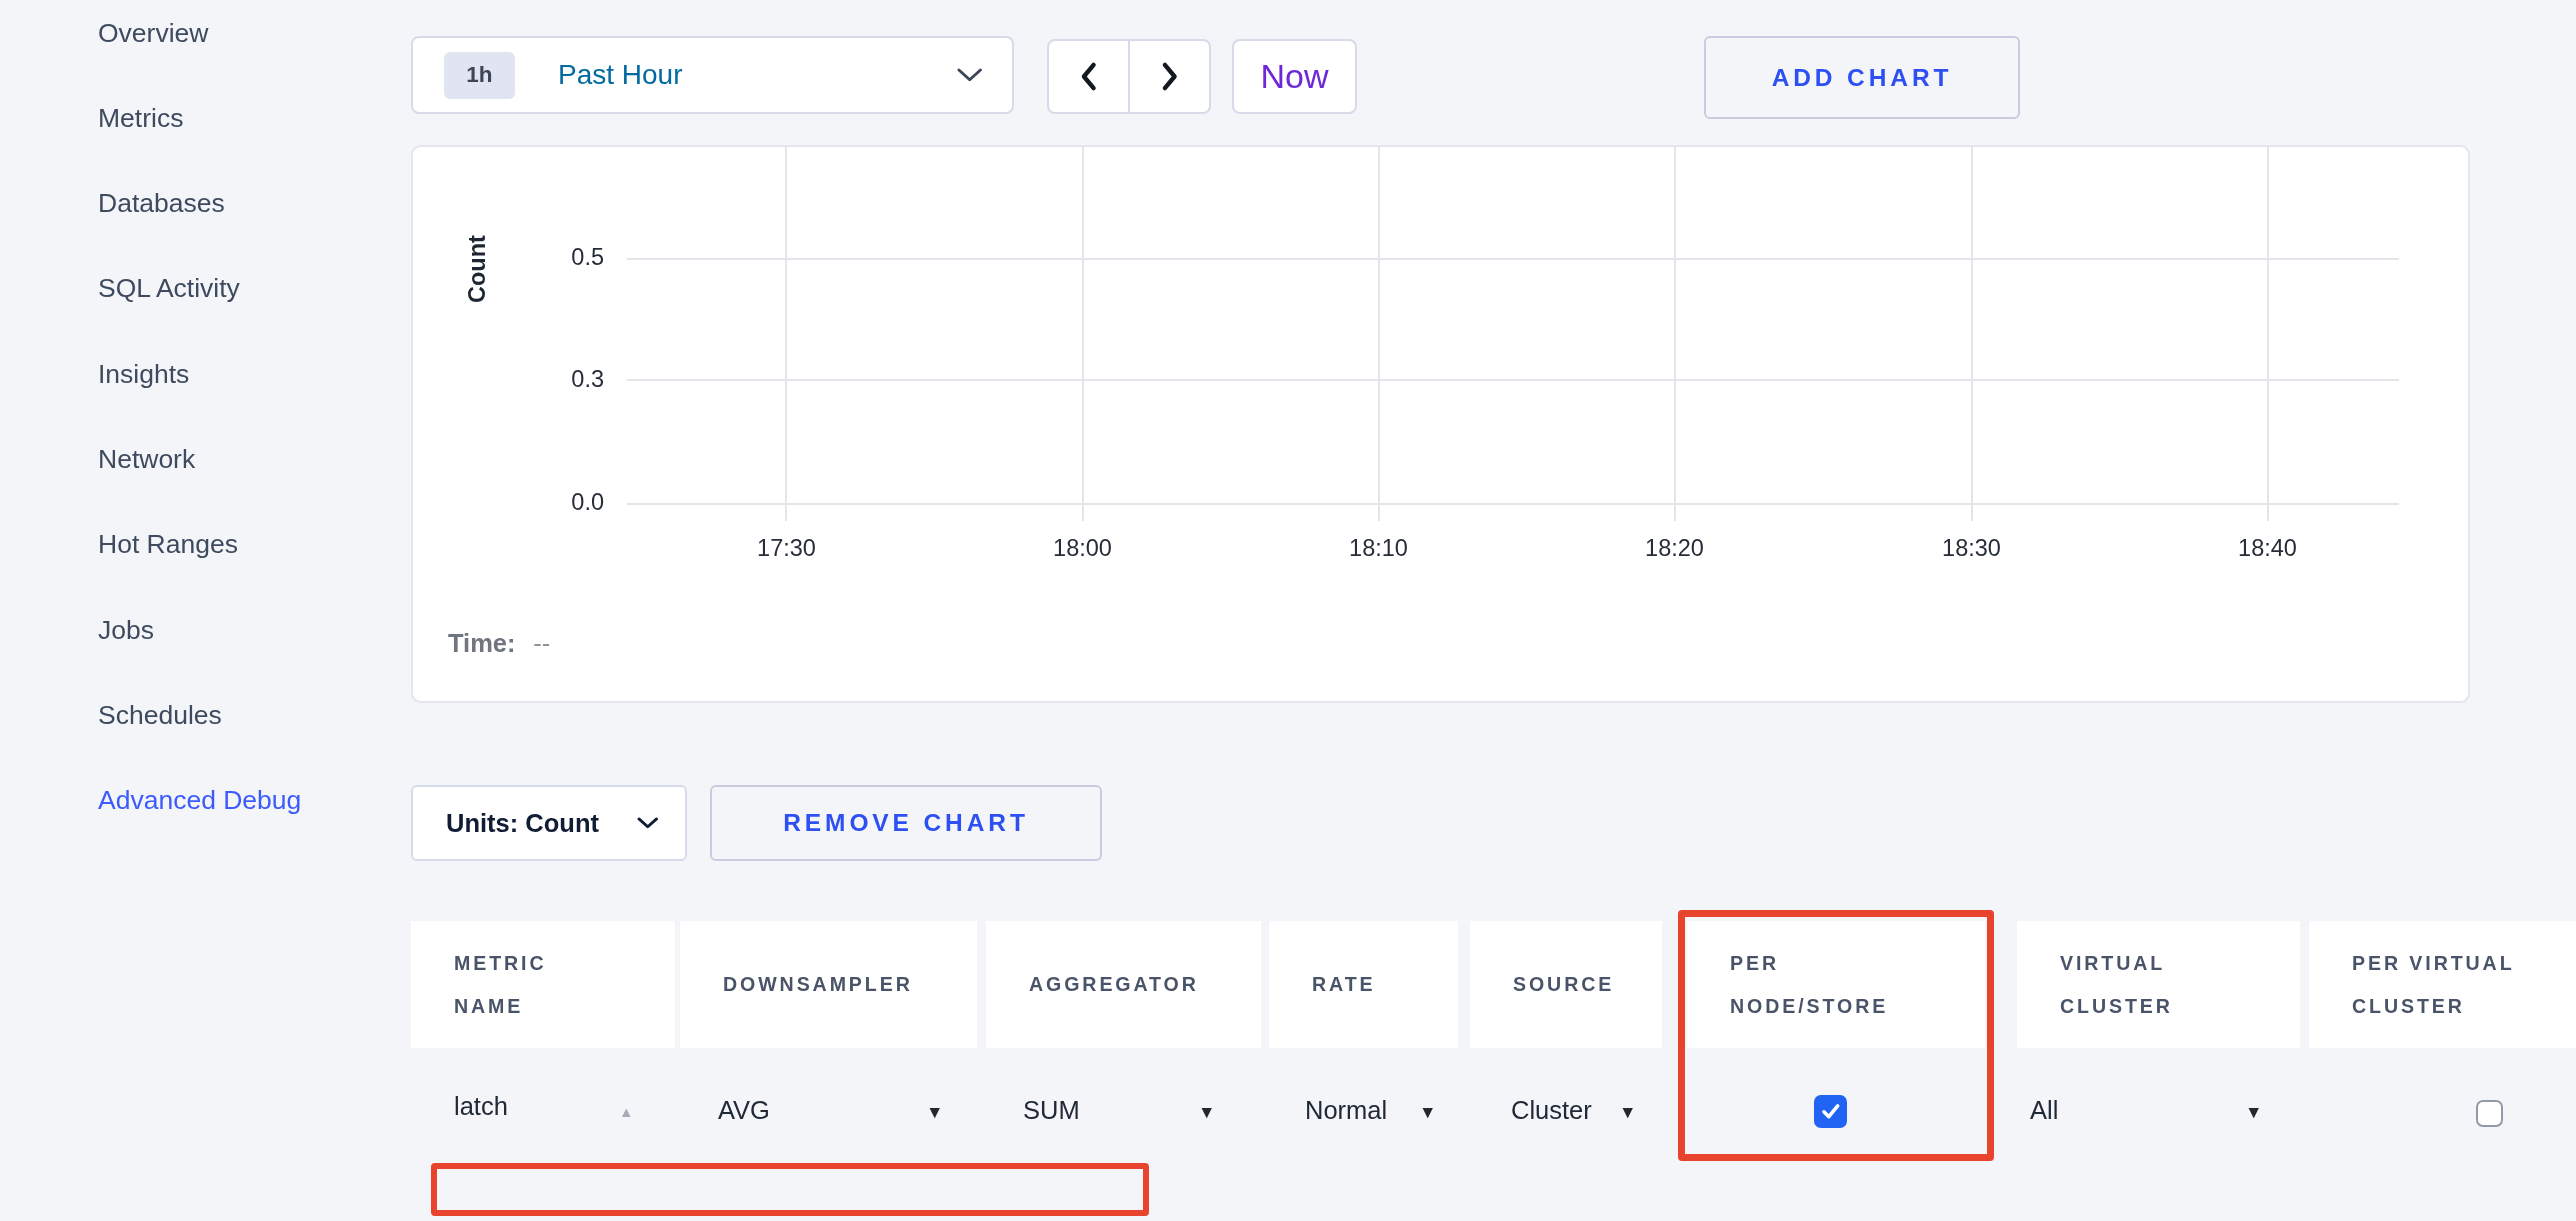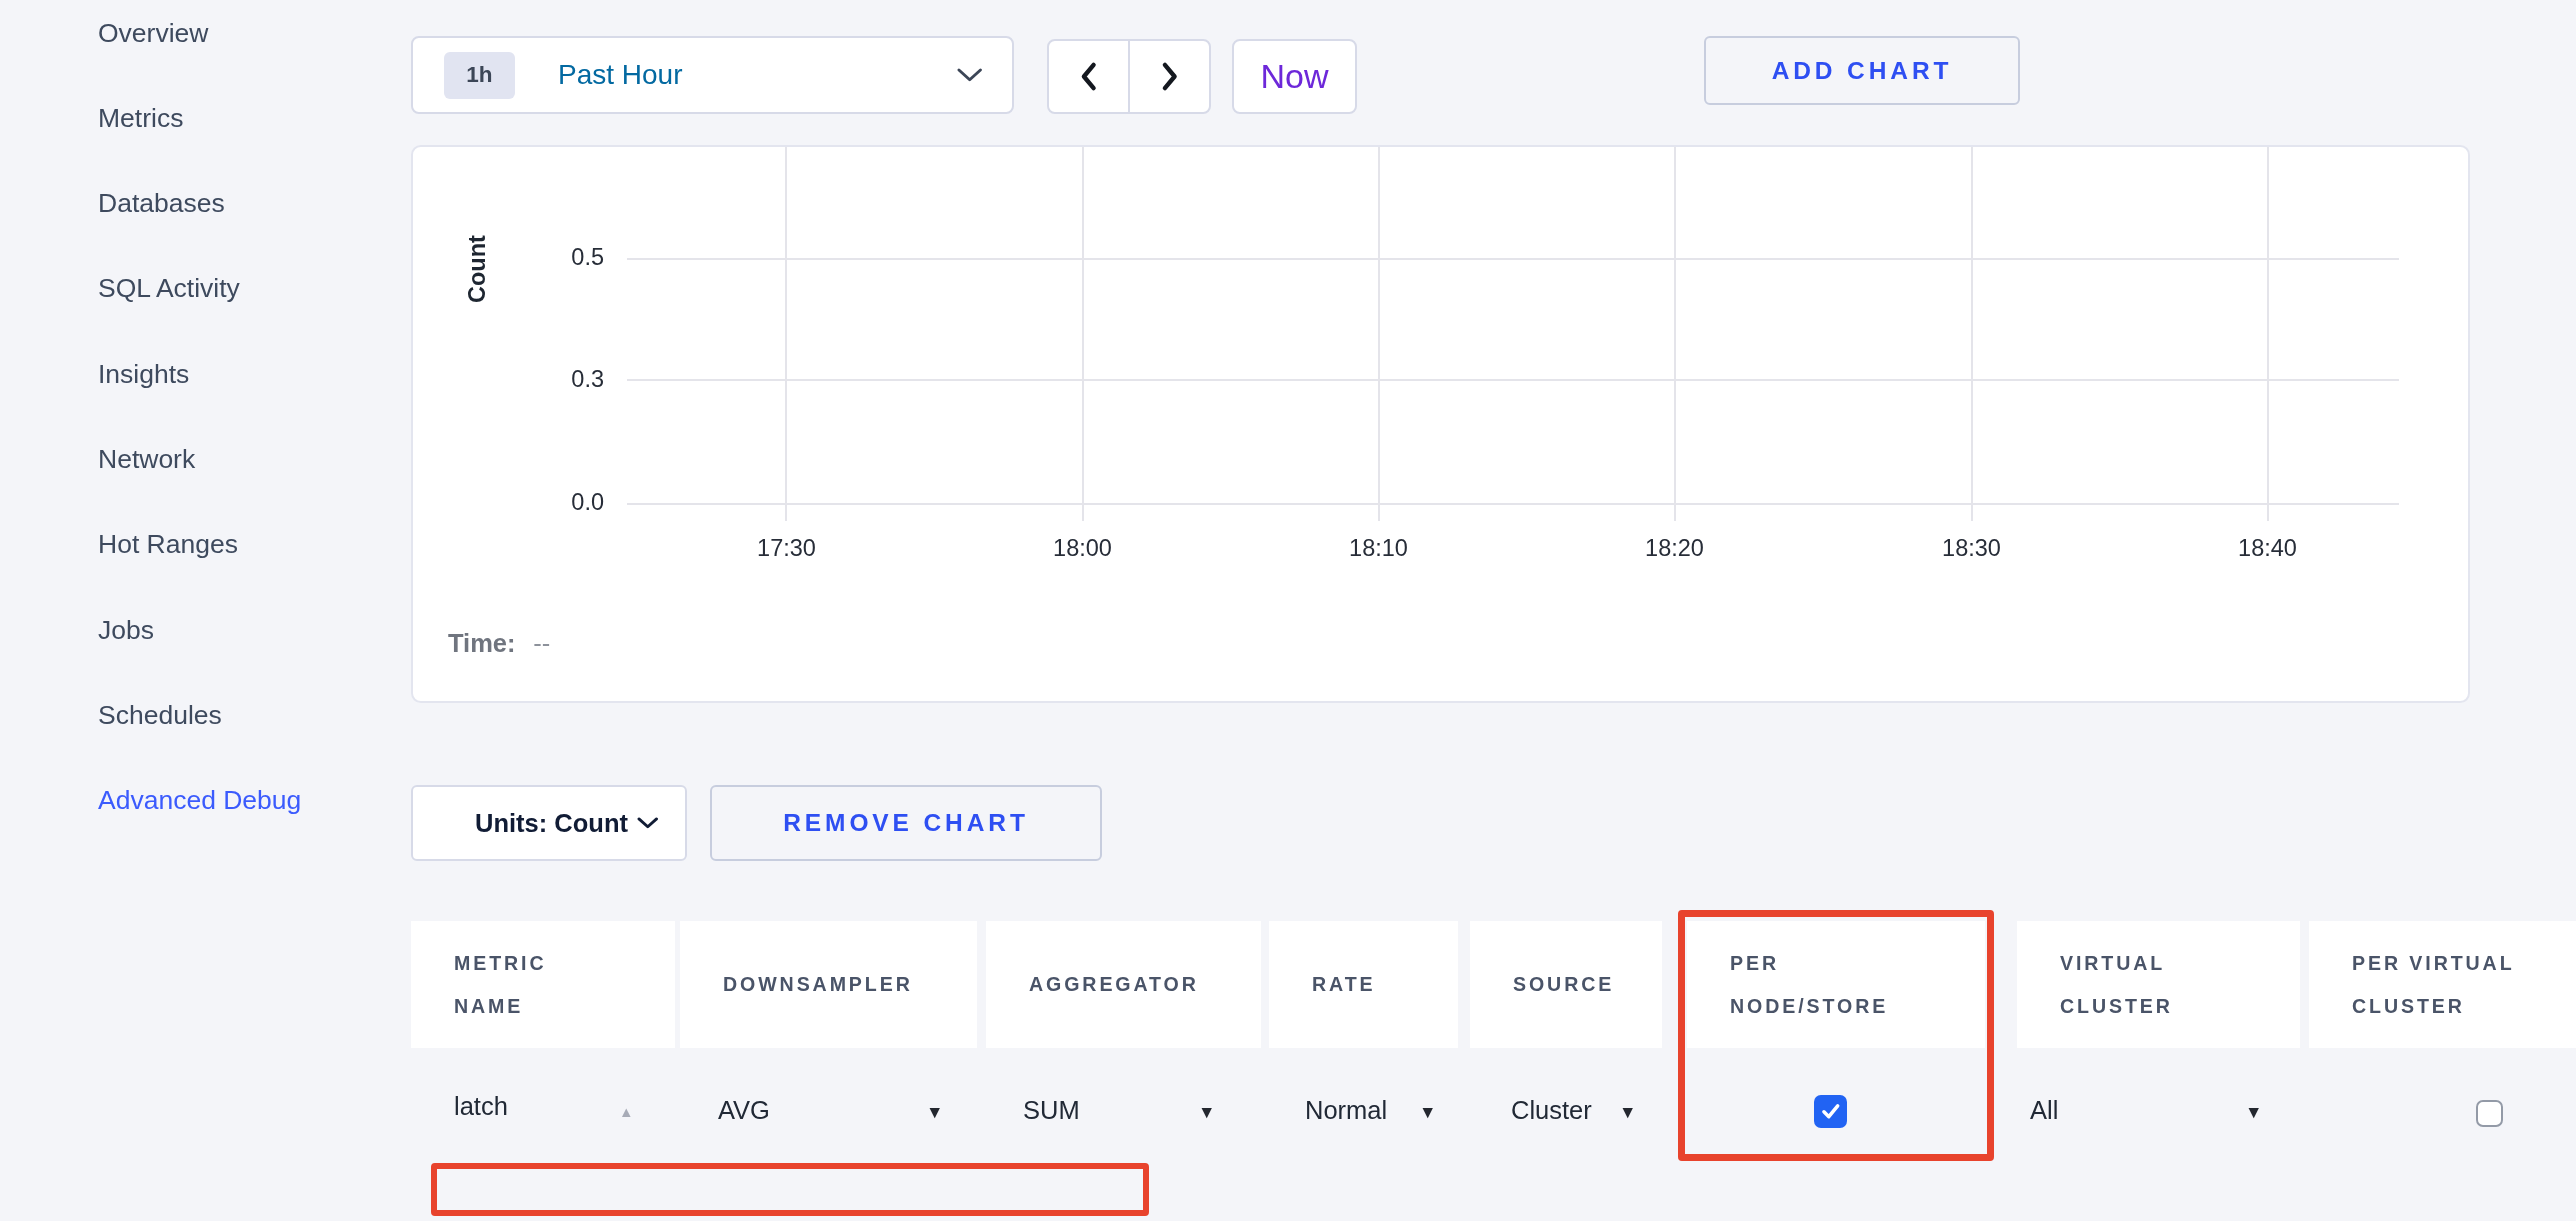--- a/index.html
+++ b/index.html
@@ -45,21 +45,21 @@
     position:absolute; left:1232px; top:39px; width:125px; height:75px;
     background:#fff; border:2px solid #d7dae8; border-radius:7.8px;
     font-family:inherit; font-size:34px; color:#6d28d9;
     display:flex; align-items:center; justify-content:center; cursor:pointer;
   }
   .outline-blue-btn {
     position:absolute; background:transparent; border:2px solid #c7cdde; border-radius:5.9px;
     font-family:inherit; font-weight:700; letter-spacing:3.9px; color:#2e4ff2;
     display:flex; align-items:center; justify-content:center; cursor:pointer;
   }
-  .add-chart-btn  { left:1704px; top:36px;  width:316px; height:69px; font-size:24.5px; }
+  .add-chart-btn  { left:1704px; top:36px;  width:316px; height:83px; font-size:24.5px; }
   .remove-chart-btn{ left:710px;  top:785px; width:392px; height:76px; font-size:24.5px; }
 
   
   .chart-card {
     position:absolute; left:411px; top:145px; width:2059px; height:558px;
     background:#fff; border:2px solid #e3e5ef; border-radius:9.8px;
   }
   .ylabel {
     position:absolute; left:51px; top:54px; width:33px; height:137px;
     writing-mode:vertical-rl; transform:rotate(180deg); text-align:center;
@@ -74,21 +74,21 @@
   .time-readout { position:absolute; left:35px; top:482px; font-size:25.5px; }
   .time-readout .cap { font-weight:700; color:#70757f; }
   .time-readout .val { color:#8d929b; margin-left:17.6px; }
 
   
   .units-select {
     position:absolute; left:411px; top:785px; width:276px; height:76px;
     background:#fff; border:2px solid #d7dae8; border-radius:5.9px;
     display:flex; align-items:center; padding:0 25.5px 0 33px; cursor:pointer;
   }
-  .units-select .lbl { font-size:25.5px; font-weight:700; color:#111c35;margin-left:29px; }
+  .units-select .lbl { font-size:25.5px; font-weight:700; color:#111c35; }
   .units-select .chev { margin-left:auto; }
 
   
   .hdr-cell {
     position:absolute; top:921px; height:127px; background:#fff;
     display:flex; align-items:center; padding-left:43px;
     font-size:19.6px; font-weight:700; letter-spacing:2.9px; color:#4a5468;
     white-space:pre-line; line-height:43px;
   }
   .hc1 { left:411px;  width:264px; }

